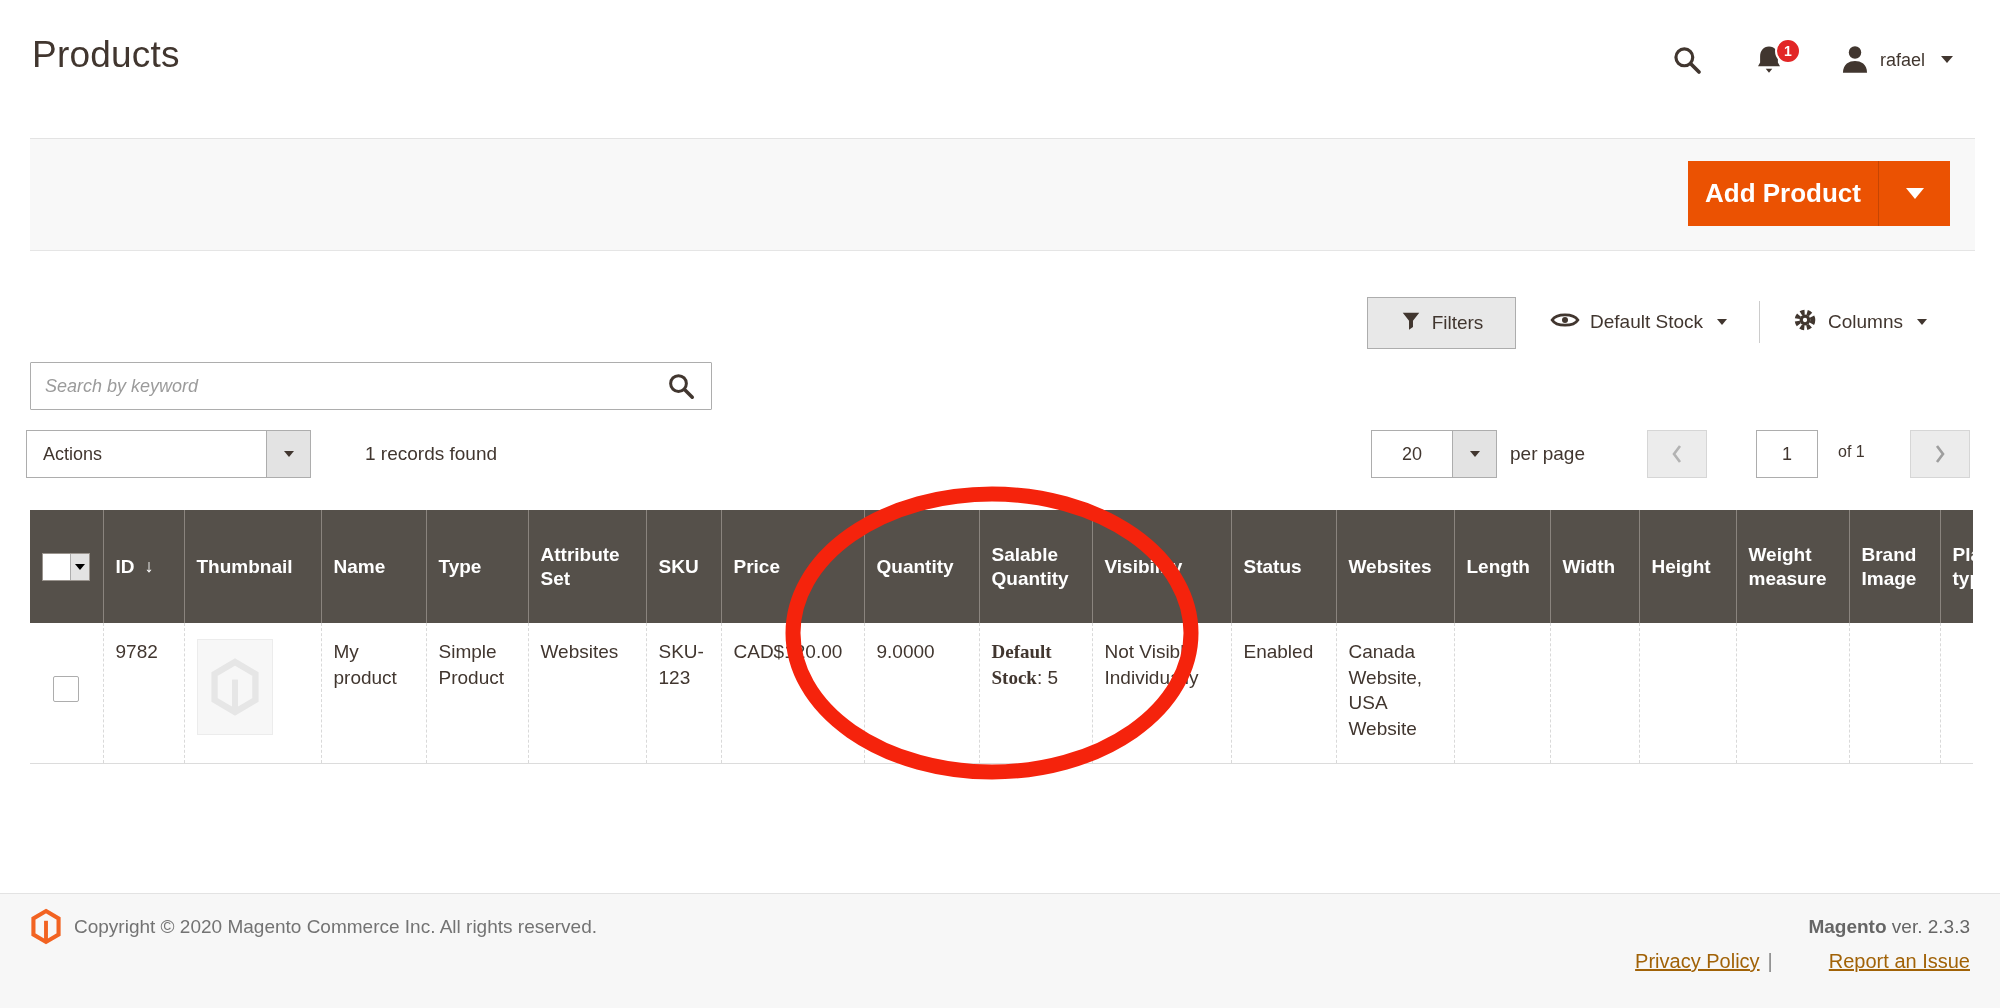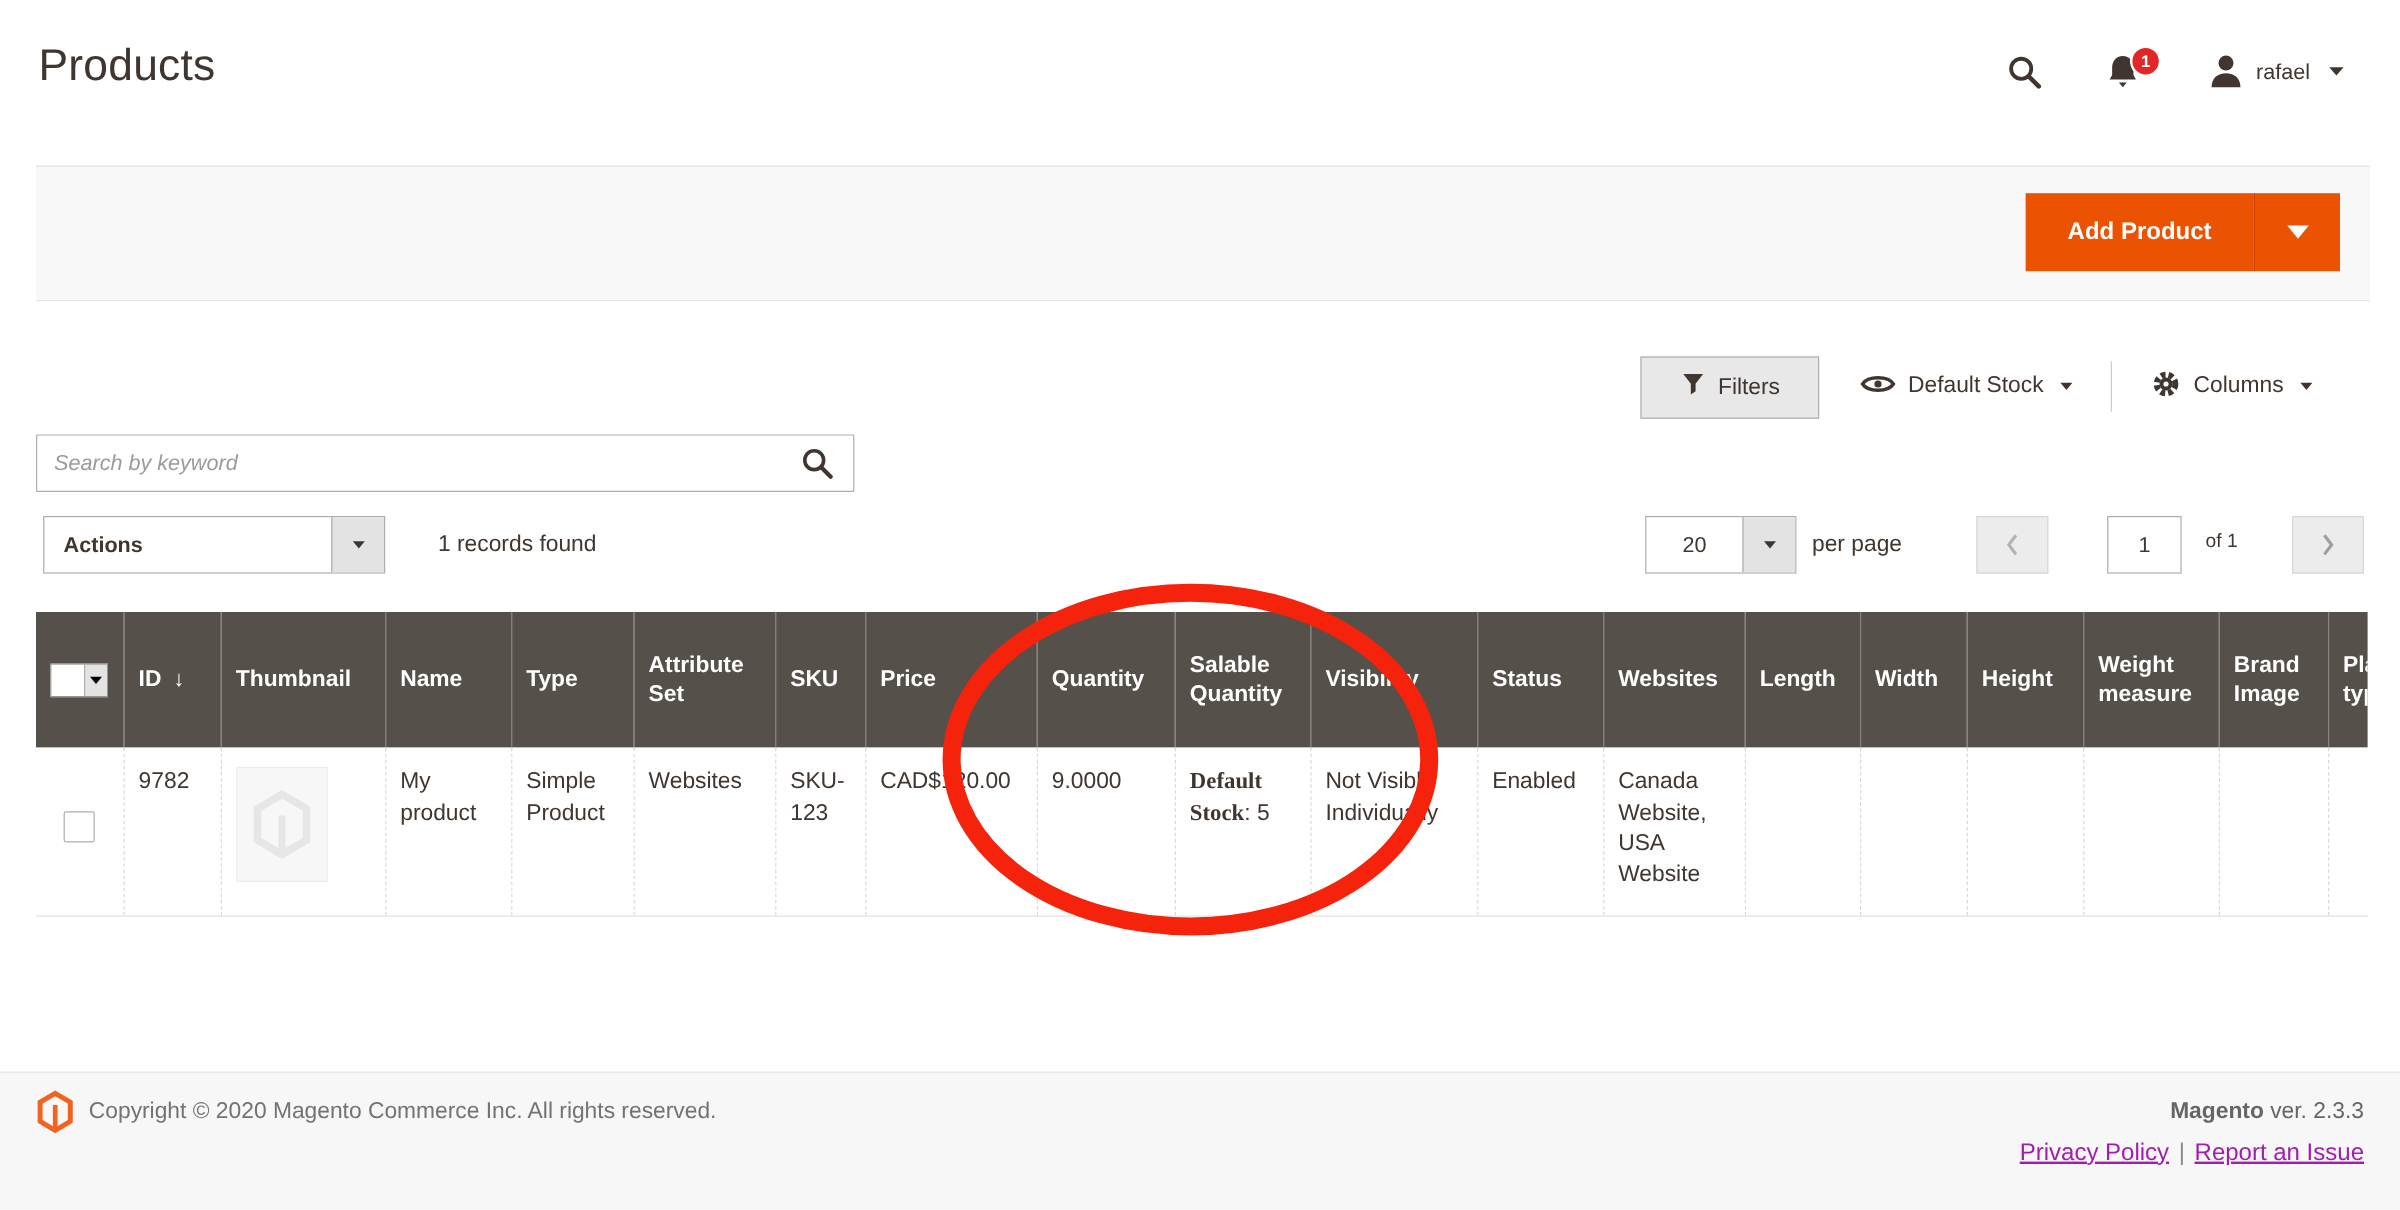--- a/index.html
+++ b/index.html
@@ -14,21 +14,21 @@
   .icon-bell { left:1753px; top:44px; }
   .badge { position:absolute; left:1775px; top:38px; width:26px; height:26px; background:#e22626; border:2px solid #fff; border-radius:50%; color:#fff; font-size:14px; font-weight:bold; display:flex; align-items:center; justify-content:center; }
   .icon-user { left:1838px; top:43px; }
   .username { position:absolute; left:1880px; top:50px; font-size:18px; color:#41362f; }
   .caret { display:inline-block; width:0; height:0; border-left:6px solid transparent; border-right:6px solid transparent; border-top:7px solid #41362f; }
   .user-caret { position:absolute; left:1941px; top:56px; }
 
   
   .band { position:absolute; left:30px; top:138px; width:1945px; height:113px; background:#f8f8f8; border-top:1px solid #e3e3e3; border-bottom:1px solid #e5e5e5; }
   .add-product { position:absolute; left:1658px; top:22px; height:65px; display:flex; }
-  .add-product-main { width:190px; height:65px; background:#eb5202; color:#fff; border:none; font-family:inherit; font-size:20px; font-weight:bold; cursor:pointer; }
+  .add-product-main { width:190px; height:65px; background:#eb5202; color:#fff; border:none; font-family:inherit; font-size:26px; font-weight:bold; cursor:pointer; }
   .add-product-arrow { width:72px; height:65px; background:#eb5202; border:none; border-left:1px solid #c64502; display:flex; align-items:center; justify-content:center; cursor:pointer; }
   .add-product-arrow .caret { border-left-width:9px; border-right-width:9px; border-top:11px solid #fff; }
 
   
   .view-row { position:absolute; left:0; top:293px; width:1970px; height:58px; }
   .filters-btn { position:absolute; left:1367px; top:4px; width:149px; height:52px; background:#e8e8e8; border:1px solid #adadad; display:flex; align-items:center; justify-content:center; gap:10px; font-size:19px; color:#41362f; cursor:pointer; }
   .view-group { position:absolute; left:1550px; top:0; height:58px; display:flex; align-items:center; gap:10px; }
   .ctl-label { font-size:19px; color:#41362f; }
   .sm-caret { border-left:5px solid transparent; border-right:5px solid transparent; border-top:6px solid #41362f; margin-left:4px; }
   .v-divider { width:1px; height:42px; background:#ccc; margin:0 22px; }
@@ -37,21 +37,21 @@
   .search-wrap { position:absolute; left:30px; top:362px; width:674px; height:48px; }
   .search-input { width:682px; height:48px; border:1px solid #adadad; border-radius:1px; padding:0 54px 0 14px; font-family:inherit; font-size:18px; font-style:italic; color:#41362f; background:#fff; }
   .search-input::placeholder { color:#9b9b9b; font-style:italic; }
   .search-btn { position:absolute; right:8px; top:9px; background:none; border:none; cursor:pointer; }
 
   
   .actions-row { position:absolute; left:0; top:430px; width:2000px; height:48px; }
   .select-box { position:absolute; display:flex; border:1px solid #adadad; background:#fff; height:48px; cursor:pointer; }
   .select-text { display:flex; align-items:center; padding:0 16px; font-size:18px; color:#41362f; }
   .select-caret-zone { width:44px; border-left:1px solid #adadad; background:#e3e3e3; display:flex; align-items:center; justify-content:center; }
-  .actions-select { left:36px; top:0; width:285px;font-weight:bold; }
+  .actions-select { left:26px; top:0; width:285px; }
   .actions-select .select-text { flex:1; }
   .records-found { position:absolute; left:365px; top:13px; font-size:19px; color:#41362f; }
   .pagesize-select { left:1371px; top:0; width:126px; }
   .pagesize-select .select-text { flex:1; justify-content:center; }
   .perpage-label { position:absolute; left:1510px; top:13px; font-size:19px; color:#41362f; }
   .pager-btn { position:absolute; top:0; width:60px; height:48px; background:#ececec; border:1px solid #d6d6d6; display:flex; align-items:center; justify-content:center; cursor:pointer; }
   .pager-prev { left:1647px; }
   .pager-next { left:1910px; }
   .page-input { position:absolute; left:1756px; top:0; width:62px; height:48px; border:1px solid #adadad; text-align:center; font-family:inherit; font-size:18px; color:#41362f; }
   .of-label { position:absolute; left:1838px; top:13px; font-size:16px; color:#41362f; }
@@ -75,21 +75,21 @@
   
   .annotation { position:absolute; left:777px; top:478px; width:430px; height:310px; pointer-events:none; z-index:50; }
 
   
   .footer { position:absolute; left:0; top:893px; width:2000px; height:132px; background:#f7f7f7; border-top:1px solid #e3e3e3; }
   .footer-logo { position:absolute; left:30px; top:14px; }
   .copyright { position:absolute; left:74px; top:22px; font-size:19px; color:#737373; }
   .ver-line { position:absolute; right:30px; top:22px; font-size:19px; color:#666; text-align:right; }
   .ver-line .brand { font-weight:bold; }
   .legal-line { position:absolute; right:30px; top:56px; font-size:20px; text-align:right; }
-  .legal-line a { color:#a21caf; text-decoration:underline; cursor:pointer; }
+  .legal-line a { color:#a16207; text-decoration:underline; cursor:pointer;margin-left:48px; }
   .legal-sep { color:#8a8a8a; margin:0 8px; }
 </style>
 </head>
 <body>
 
 <div class="page">
 
   <div class="page-header">
     <h1 class="page-title">Products</h1>
 

